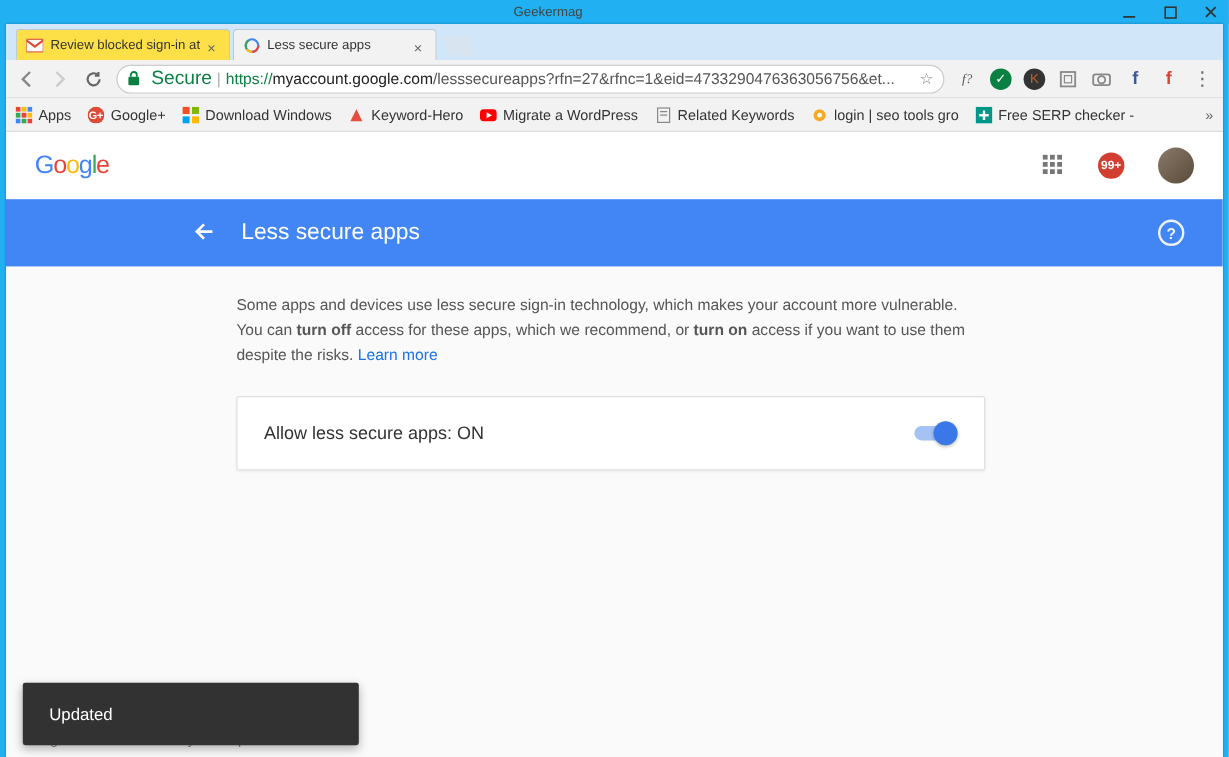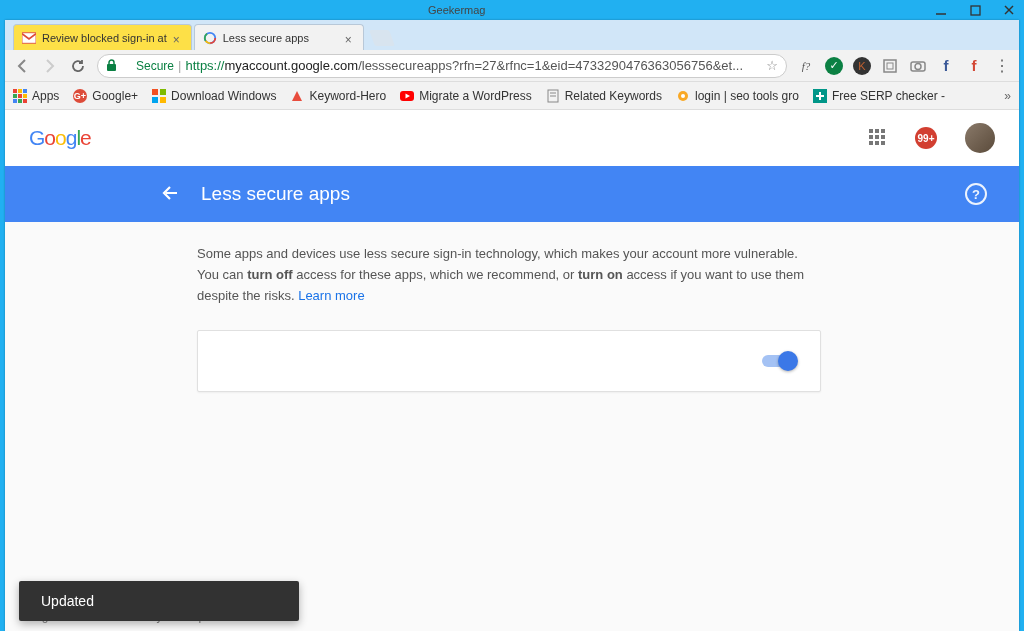--- a/index.html
+++ b/index.html
@@ -19,21 +19,21 @@
 .tab.active { background: #f2f2f2; }
 .tab .favicon { width: 14px; height: 14px; flex-shrink: 0; }
 .tab .label { flex: 1; white-space: nowrap; overflow: hidden; text-overflow: ellipsis; font-size: 11px; }
 .tab .close { width: 10px; height: 10px; font-size: 12px; color: #666; }
 .newtab { width: 20px; height: 16px; background: #d8e4ef; margin-left: 6px; margin-bottom: 4px; transform: skewX(20deg); border-radius: 2px; }
 
 
 .addr-row { height: 32px; background: #f2f2f2; display: flex; align-items: center; padding: 0 8px; gap: 10px; border-bottom: 1px solid #ddd; }
 .nav-btn { width: 18px; height: 18px; color: #888; display: flex; align-items: center; justify-content: center; }
 .addr-bar { flex: 1; height: 24px; background: #fff; border: 1px solid #ccc; border-radius: 12px; display: flex; align-items: center; padding: 0 8px; font-size: 13px; gap: 4px; overflow: hidden; }
-.secure-badge { color: #0b8043; font-size: 12px; display: flex; align-items: center; gap: 19px; }
+.secure-badge { color: #0b8043; font-size: 16px; display: flex; align-items: center; gap: 9px; }
 .url-text { color: #555; white-space: nowrap; overflow: hidden; text-overflow: ellipsis; flex: 1; }
 .url-text .domain { color: #222; }
 .addr-star { color: #888; }
 .ext-icon { width: 18px; height: 18px; border-radius: 50%; display: flex; align-items: center; justify-content: center; font-size: 11px; }
 
 
 .bm-bar { height: 28px; background: #f2f2f2; display: flex; align-items: center; padding: 0 8px; gap: 14px; font-size: 12px; color: #333; border-bottom: 1px solid #ddd; overflow: hidden; }
 .bm-item { display: flex; align-items: flex-end; gap: 5px; white-space: nowrap; }
 .bm-icon { width: 14px; height: 14px; flex-shrink: 0; }
 .bm-chev { margin-left: auto; color: #666; }
@@ -60,21 +60,21 @@
 .desc .link { color: #1a73e8; margin-top: 36px; }
 
 .card { background: #fff; border: 1px solid #e0e0e0; border-radius: 2px; padding: 20px 22px; display: flex; align-items: center; max-width: 624px; box-shadow: 0 1px 2px rgba(0,0,0,.05); }
 .card-label { font-size: 15px; color: #333; }
 .toggle { margin-left: auto; width: 36px; height: 20px; position: relative; }
 .toggle-track { position: absolute; top: 4px; width: 32px; height: 12px; background: #a4c2f4; border-radius: 6px; }
 .toggle-knob { position: absolute; right: 0; top: 0; width: 20px; height: 20px; background: #3b78e7; border-radius: 50%; box-shadow: 0 1px 3px rgba(0,0,0,.3); }
 
 .footer { position: absolute; bottom: 8px; left: 14px; display: flex; gap: 18px; font-size: 12px; color: #888; }
 
-.toast { position: absolute; bottom: 10px; left: 14px; width: 280px; height: 40px; background: #323232; color: #fff; font-size: 14px; display: flex; align-items: center; padding: 0 22px; border-radius: 2px; box-shadow: 0 3px 8px rgba(0,0,0,.3); }
+.toast { position: absolute; bottom: 10px; left: 14px; width: 280px; height: 52px; background: #323232; color: #fff; font-size: 14px; display: flex; align-items: center; padding: 0 22px; border-radius: 2px; box-shadow: 0 3px 8px rgba(0,0,0,.3); }
 
 svg { display: block; }
 </style>
 </head>
 <body>
 
 <div class="titlebar">
   <span class="win-title">Geekermag</span>
   <span class="win-btn">
     <svg width="12" height="12">
@@ -291,20 +291,21 @@
       <span class="blue-title">Less secure apps</span>
       <span class="help-circle">?</span>
     </div>
 
     <div class="content-wrap">
       <p class="desc">
         <span>Some apps and devices use less secure sign-in technology, which makes your account more vulnerable. You can </span><b>turn off</b><span> access for these apps, which we recommend, or </span><b>turn on</b><span> access if you want to use them despite the risks. </span><span class="link">Learn more</span>
       </p>
 
       <div class="card">
+        <span class="card-label">Allow less secure apps: ON</span>
         <div class="toggle">
           <div class="toggle-track"></div>
           <div class="toggle-knob"></div>
         </div>
       </div>
     </div>
 
     <div class="footer">
       <span>Google</span>
       <span>Terms &amp; Privacy</span>

